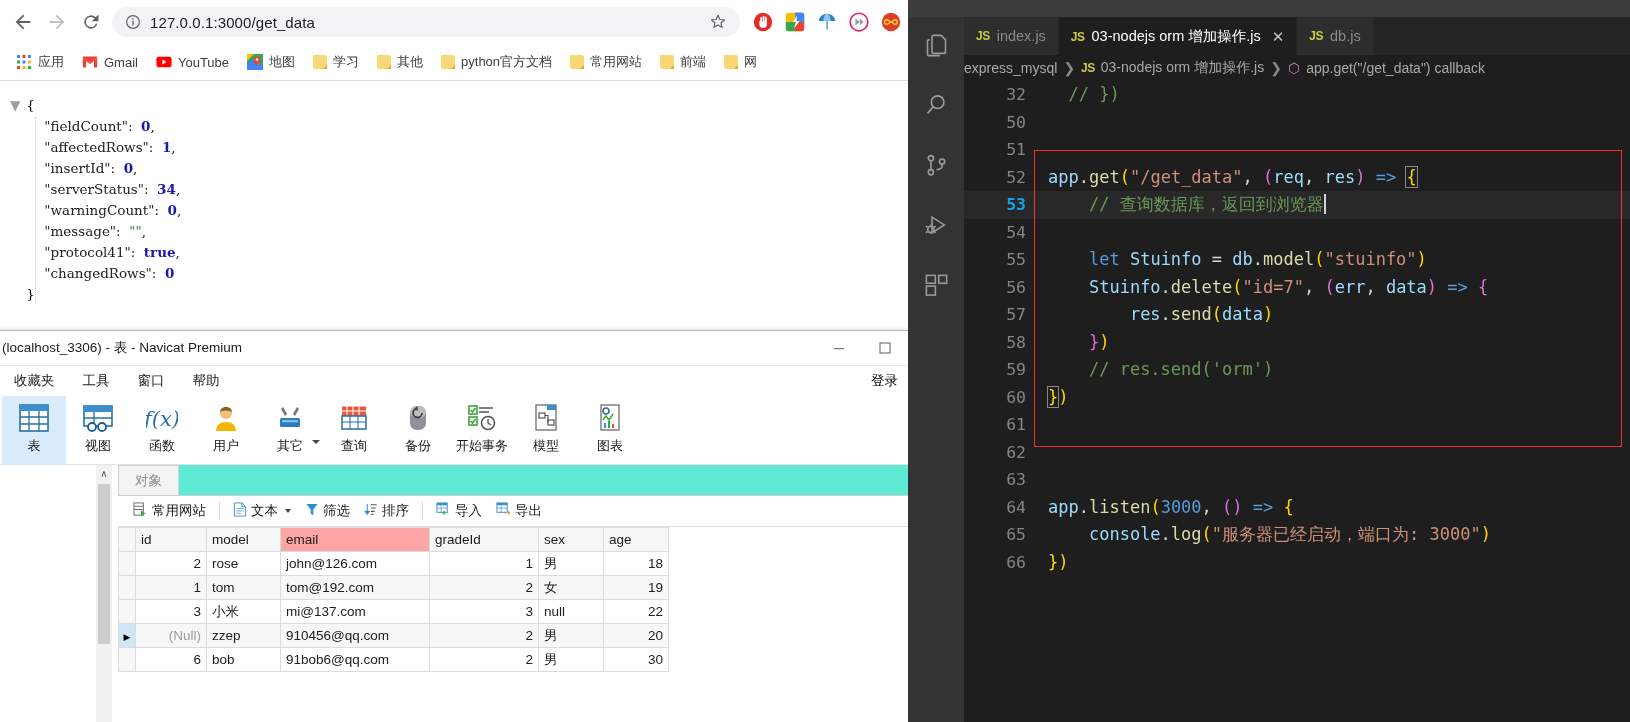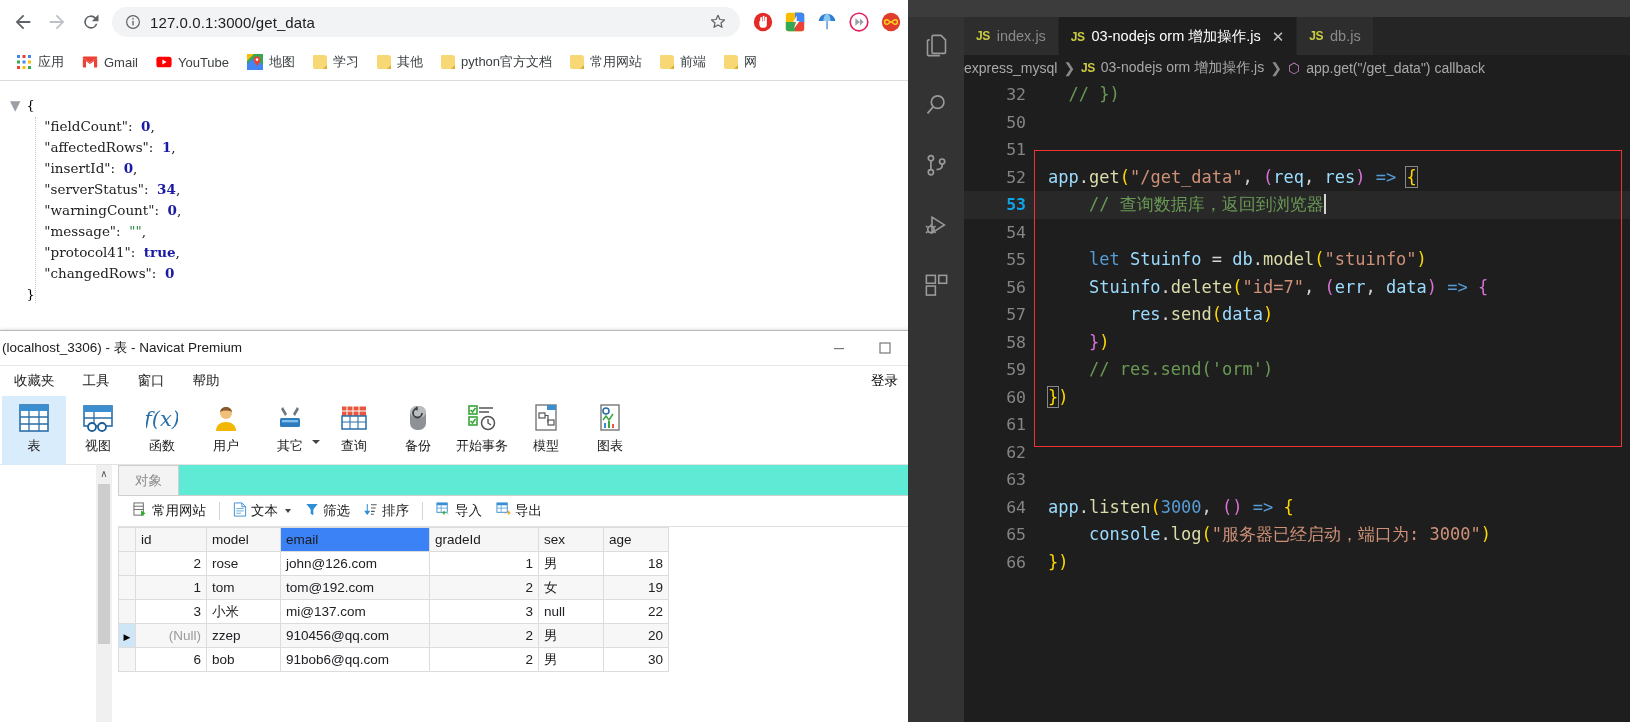--- a/index.html
+++ b/index.html
@@ -72,21 +72,21 @@
   .nv-toolbar2{height:30px;display:flex;align-items:center;gap:0;background:#fff;border-bottom:1px solid #e0e0e0;padding-left:8px;}
   .tb2{display:flex;align-items:center;gap:4px;font-size:13.5px;color:#1b1b1b;padding:2px 7px;white-space:nowrap;}
   .tb2sep{width:1px;height:18px;background:#d5d5d5;margin:0 6px;}
   .tb2 .dd{width:0;height:0;border-left:3.5px solid transparent;border-right:3.5px solid transparent;border-top:4px solid #444;margin-left:3px;}
 
   
   .grid{flex:1 1 auto;background:#fff;overflow:hidden;}
   table.dg{border-collapse:collapse;table-layout:fixed;font-size:13.5px;}
   table.dg th,table.dg td{border:1px solid #dcdcdc;height:23px;padding:0 5px;font-weight:normal;white-space:nowrap;overflow:hidden;}
   table.dg th{background:#f6f6f6;text-align:left;color:#1b1b1b;}
-  table.dg th.sel{background:#3b82f6;}
+  table.dg th.sel{background:#fca5a5;}
   .c-mark{width:16px;padding:0 !important;background:#f6f6f6;text-align:center;}
   .c-mark.cur{background:#cfe6f7;}
   .c-id{width:60px;text-align:right;}
   .c-name{width:63px;}
   .c-email{width:138px;}
   .c-grade{width:98px;text-align:right;}
   .c-sex{width:54px;}
   .c-age{width:54px;text-align:right;}
   .nullv{color:#9b9b9b;}
   tr.alt td{background:#f7f7f7;}

